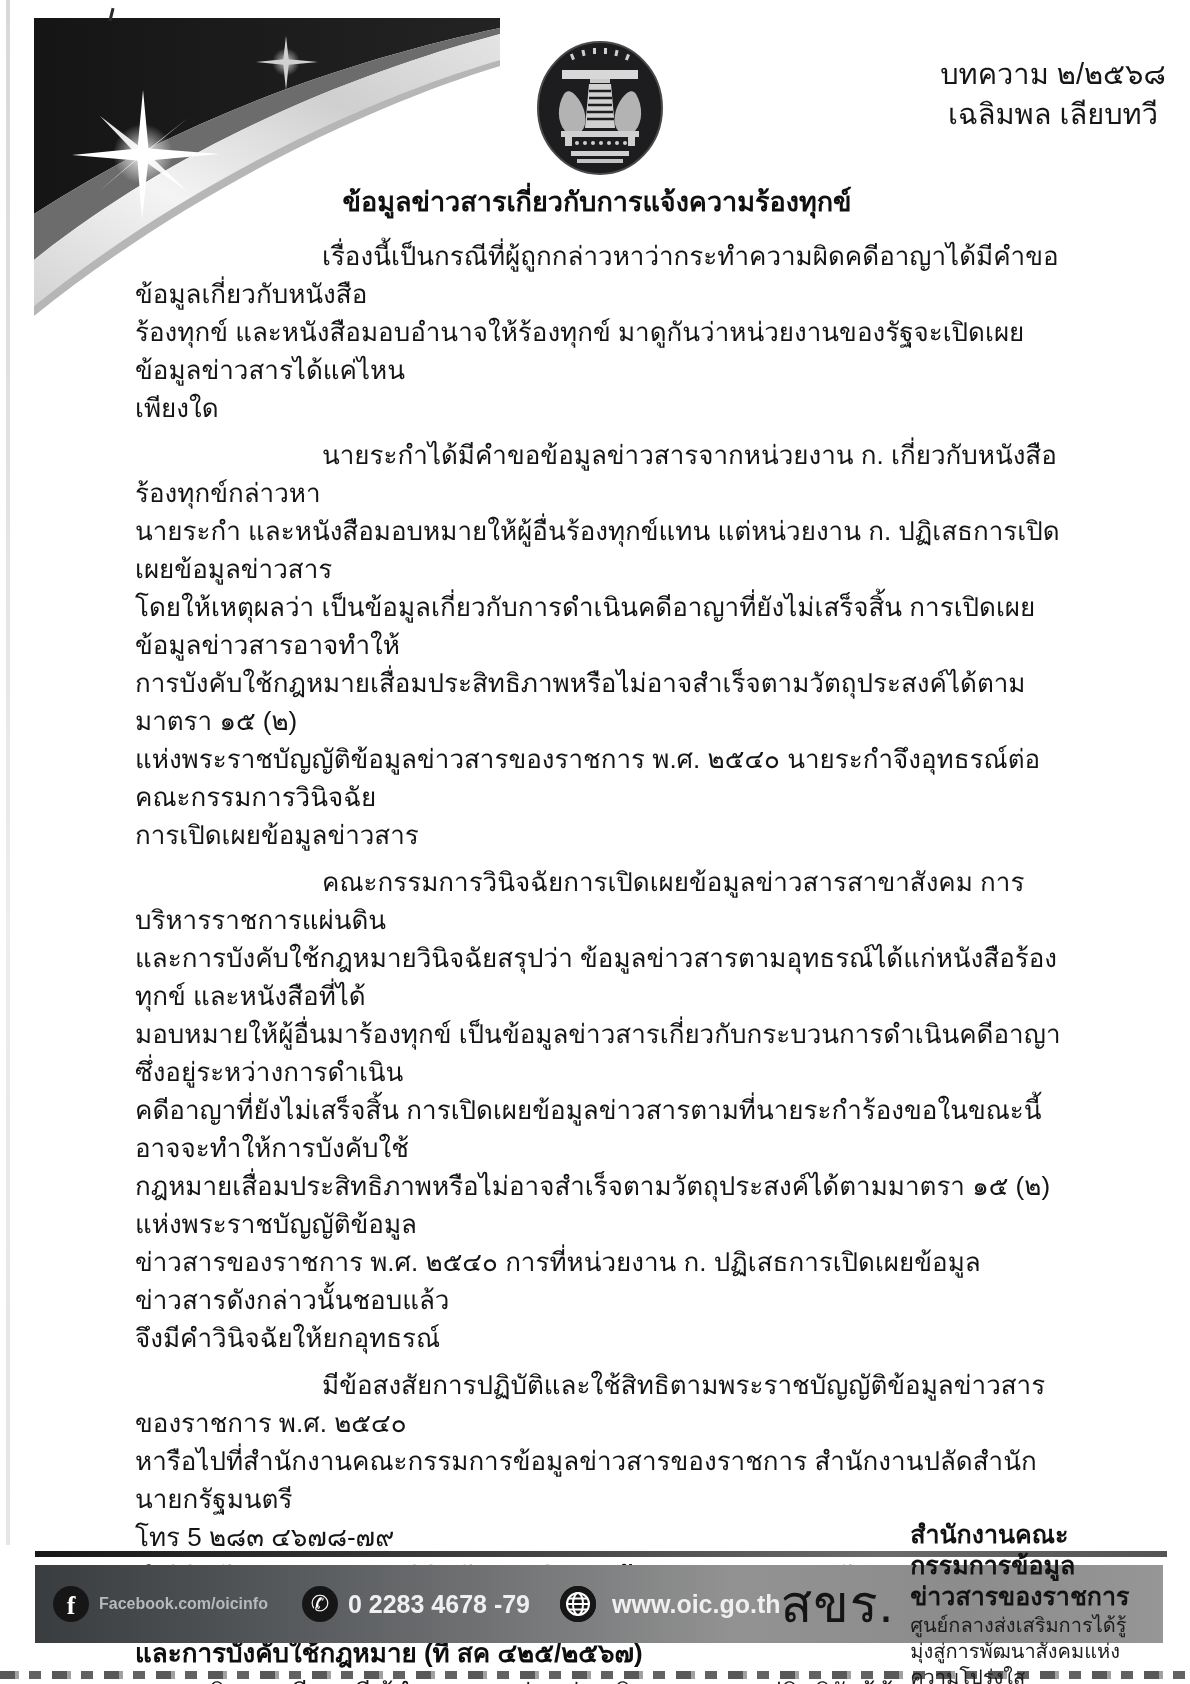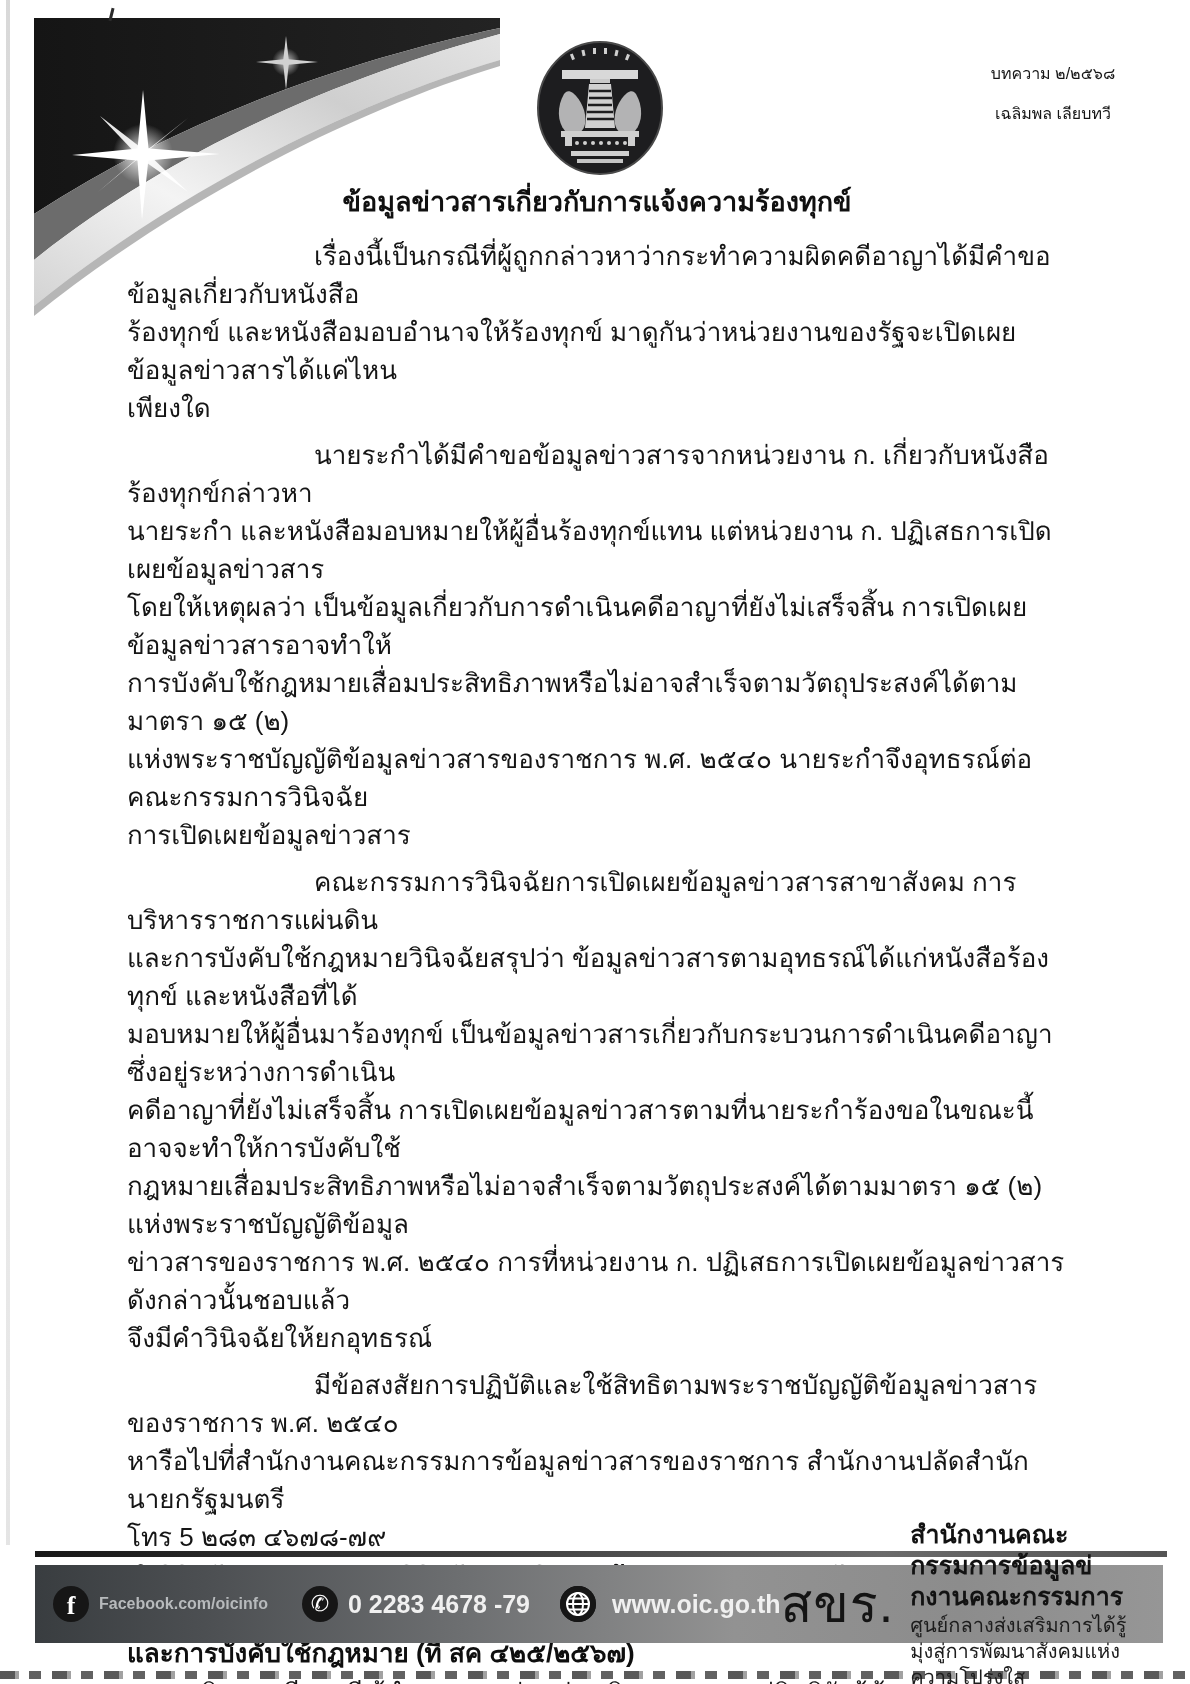--- a/index.html
+++ b/index.html
@@ -18,30 +18,30 @@
   .top-speck{position:absolute;left:110px;top:8px;width:3px;height:13px;background:#2b2b2b;transform:rotate(14deg);}
   .bottom-artifact{position:absolute;left:0;top:1671px;width:1190px;height:8px;opacity:.8;
     background:repeating-linear-gradient(90deg,#2f2f2f 0 15px,#8a8a8a 15px 19px,transparent 19px 29px,#3a3a3a 29px 41px,transparent 41px 52px);}
   
   .swoosh{position:absolute;left:28px;top:14px;width:482px;height:312px;}
   
   .emblem{position:absolute;left:531px;top:38px;width:138px;height:142px;}
   
   .header-right{
     position:absolute;left:930px;top:54px;width:246px;
-    text-align:center;font-size:16px;line-height:40px;color:#161616;
+    text-align:center;font-size:29px;line-height:40px;color:#161616;
   }
   
   .content{position:absolute;left:123px;top:180px;width:948px;}
   .doc-title{
     margin:0 0 14px 0;text-align:center;
     font-size:27px;font-weight:bold;color:#101010;
   }
   .para{
-    margin:0 0 9px 4px;
+    margin:0 0 9px 12px;
     font-size:26px;line-height:38px;
     white-space:pre-line;
   }
   .para.indent{text-indent:187px;}
   .para.tight{margin-bottom:2px;}
   .para.bold{font-weight:bold;color:#0e0e0e;}
   
   .footer-topline{position:absolute;left:35px;top:1551px;width:1132px;height:6px;
     background:linear-gradient(90deg,#181818,#3f3f3f 40%,#6b6b6b 75%,#545454);}
   .footer-band{
@@ -215,20 +215,20 @@
           <line x1="9" y1="12.5" x2="27" y2="12.5" stroke="#ffffff" stroke-width="2"></line>
           <line x1="9" y1="23.5" x2="27" y2="23.5" stroke="#ffffff" stroke-width="2"></line>
         </svg>
       </div>
       <span class="contact-label">www.oic.go.th</span>
     </div>
 
     <div class="org">
       <span class="org-abbr">สขร.</span>
       <span class="org-text">
-        <span class="org-name">สำนักงานคณะกรรมการข้อมูลข่กงานคณะกรรมการ</span>
+        <span class="org-name">สำนักงานคณะกรรมการข้อมูลข่าวสารของราชการ</span>
         <span class="org-tagline">ศูนย์กลางส่งเสริมการได้รู้ มุ่งสู่การพัฒนาสังคมแห่งความโปร่งใส</span>
       </span>
     </div>
 
   </div>
 
 </div>
 
 </body></html>

